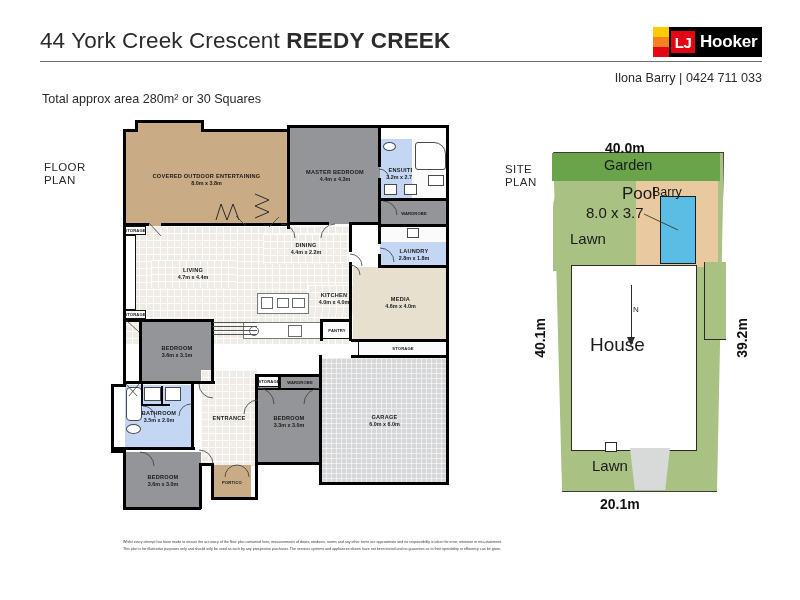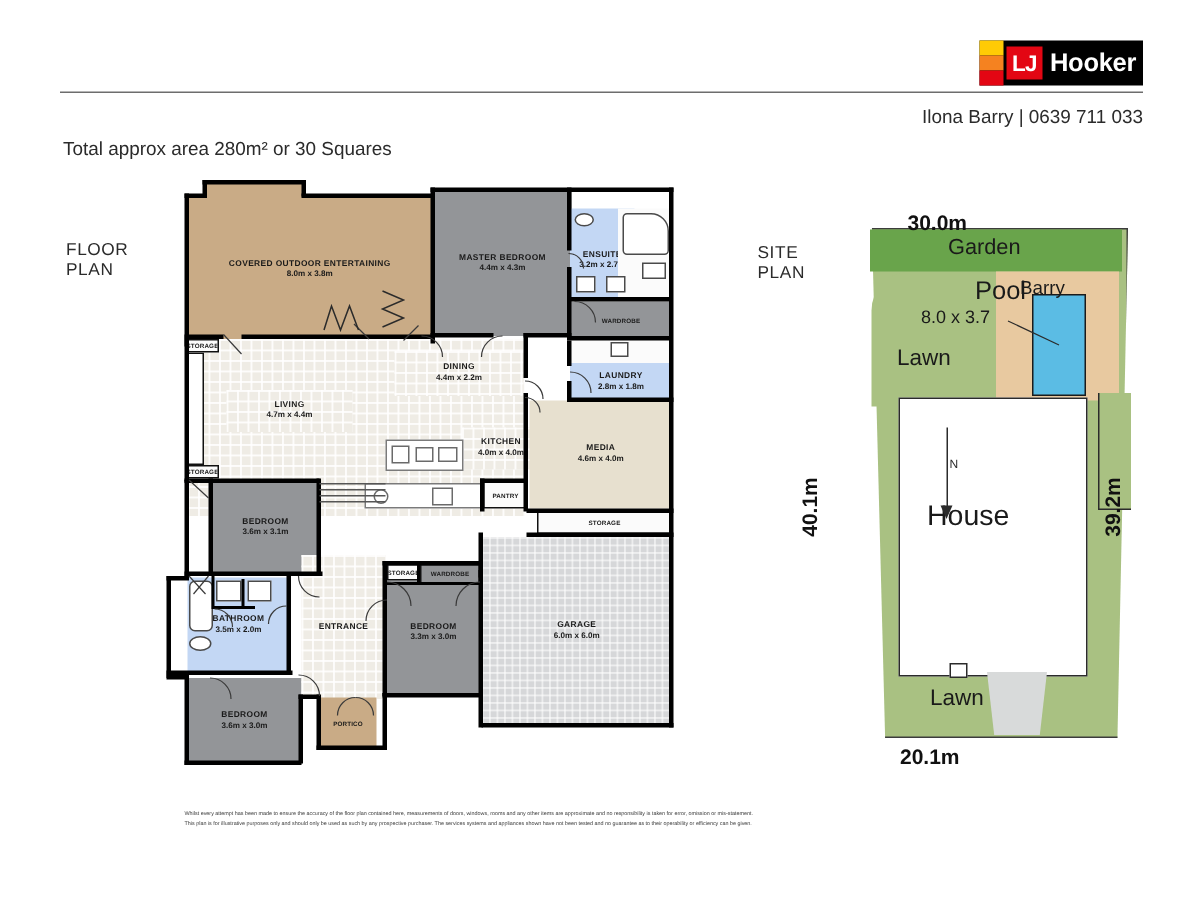--- a/index.html
+++ b/index.html
@@ -167,21 +167,21 @@
   .wall {
     position: absolute;
     background: #000000;
   }
   .fixture { position: absolute; box-sizing: border-box; }
   .fx-line { position:absolute; background:#555; }
 
   
   #siteplan {
     position: absolute;
-    left: 576px; top: 152px;
+    left: 548px; top: 152px;
     width: 176px; height: 413px;
   }
   #site-lot {
     position: absolute;
     left: 0; top: 0;
     width: 176px; height: 340px;
     background: #a9c182;
     border: 1.5px solid #3c3c3c;
     box-sizing: border-box;
     clip-path: polygon(3% 0%, 100% 0%, 96% 100%, 8% 100%);
@@ -245,21 +245,21 @@
     border: 1.5px solid #2b2b2b;
     box-sizing: border-box;
   }
   .site-text {
     position: absolute;
     color: #1a1a1a;
     white-space: nowrap;
   }
   #lbl-garden { left: 56px;  top: 5px;   font-size: 14.5px; }
   #lbl-pool   { left: 74px;  top: 32px;  font-size: 17px; }
-  #lbl-pooldim{ left: 38px;  top: 52px;  font-size: 12px; }
+  #lbl-pooldim{ left: 38px;  top: 52px;  font-size: 15px; }
   #lbl-deck   { left: 104px; top: 33px;  font-size: 12.5px; }
   #lbl-lawn-t { left: 22px;  top: 78px;  font-size: 15px; }
   #lbl-house  { left: 42px;  top: 182px; font-size: 19px; }
   #lbl-lawn-b { left: 44px;  top: 305px; font-size: 15px; }
 
   .dim-text {
     position: absolute;
     font-size: 14px;
     font-weight: 700;
     color: #111111;
@@ -309,23 +309,26 @@
     line-height: 5.6px;
     color: #3a3a3a;
     text-align: left;
   }
   #disclaimer p { margin: 0 0 1.2px 0; }
 </style>
 </head>
 <body>
 
 <div id="header">
+  <div id="title-line">
+    <span id="title-street">44 York Creek Crescent </span><span id="title-suburb">REEDY CREEK</span>
+  </div>
   <div id="header-rule"></div>
   <div id="subtitle-2">Total approx area 280m² or 30 Squares</div>
-  <div id="agent-line">Ilona Barry | 0639 711 033</div>
+  <div id="agent-line">Ilona Barry | 0424 711 033</div>
 </div>
 
 <div id="logo">
   <div id="logo-bars">
     <span class="lb1"></span>
       <span class="lb2"></span>
       <span class="lb3"></span>
   </div>
   <div id="logo-lj">LJ</div>
   <div id="logo-hooker">Hooker</div>
@@ -598,21 +601,21 @@
     <line x1="96" y1="62" x2="130" y2="78" stroke="#2b2b2b" stroke-width="0.8"></line>
   </svg>
 </div>
 
 <div id="north-arrow">
   <div class="shaft"></div>
   <div class="head"></div>
   <div class="nlabel">N</div>
 </div>
 
-<div class="dim-text" id="dim-top">30.0m</div>
+<div class="dim-text" id="dim-top">40.0m</div>
 <div class="dim-text" id="dim-bottom">20.1m</div>
 <div class="dim-text" id="dim-left">40.1m</div>
 <div class="dim-text" id="dim-right">39.2m</div>
 
 <div id="disclaimer">
   <p>Whilst every attempt has been made to ensure the accuracy of the floor plan contained here, measurements of doors, windows, rooms and any other items are approximate and no responsibility is taken for error, omission or mis-statement.</p>
   <p>This plan is for illustrative purposes only and should only be used as such by any prospective purchaser. The services systems and appliances shown have not been tested and no guarantee as to their operability or efficiency can be given.</p>
 </div>
 
 </body></html>

